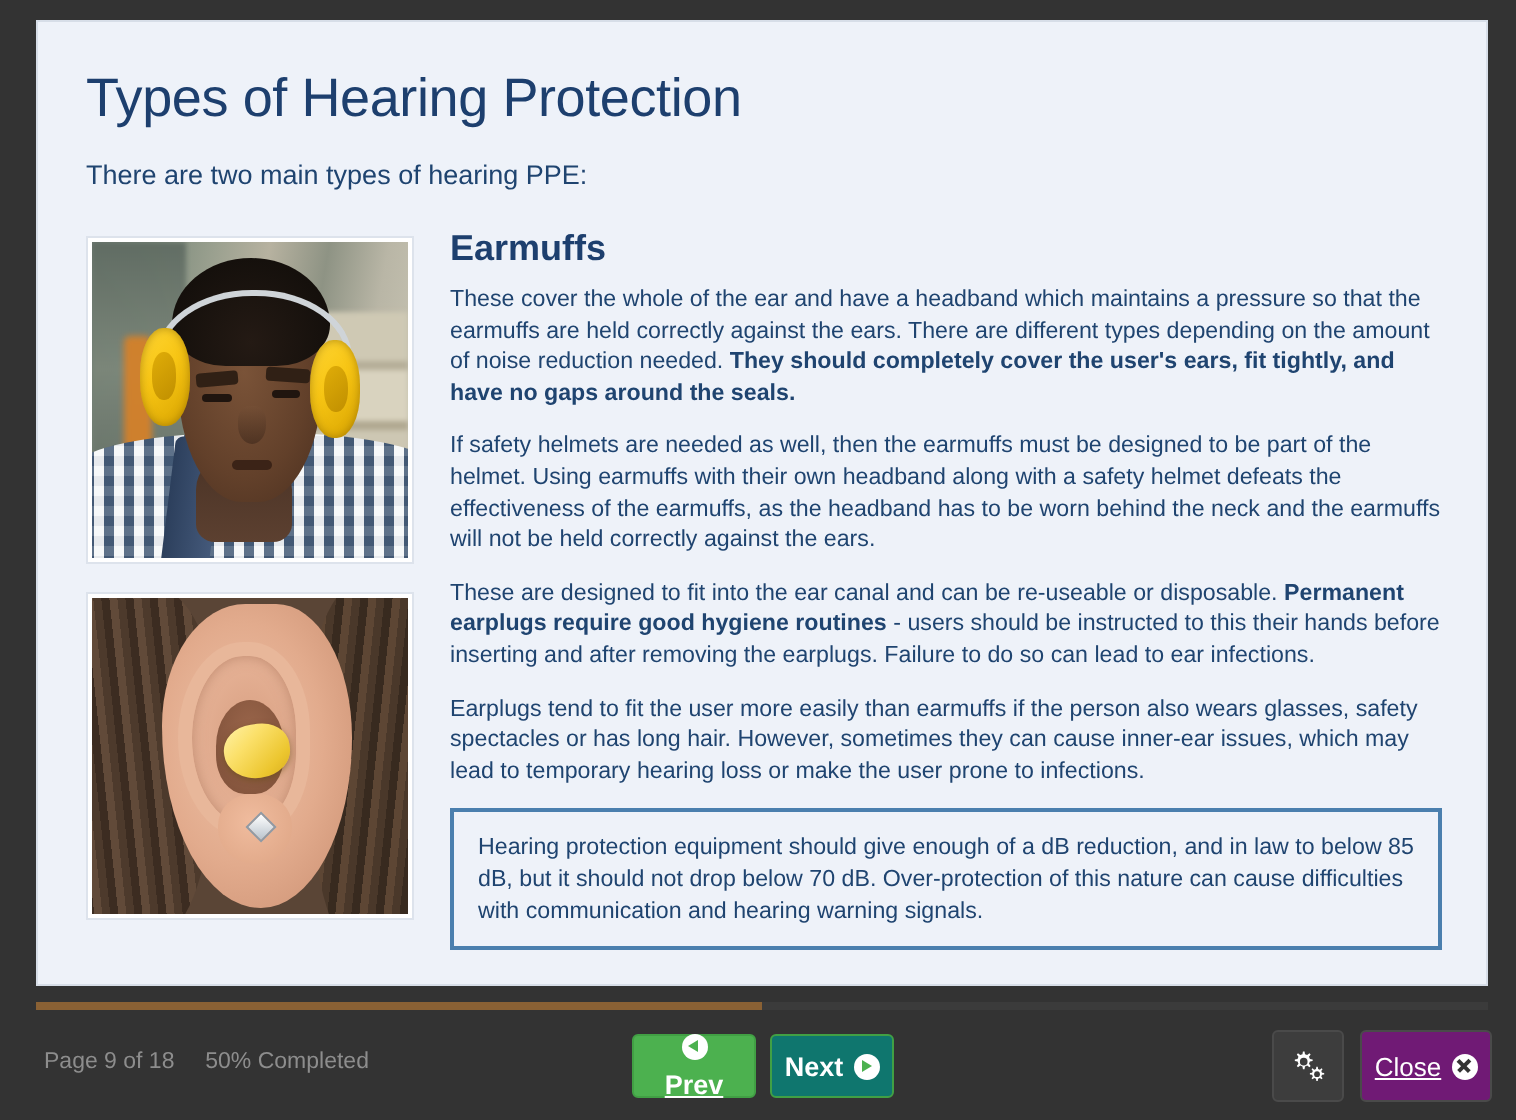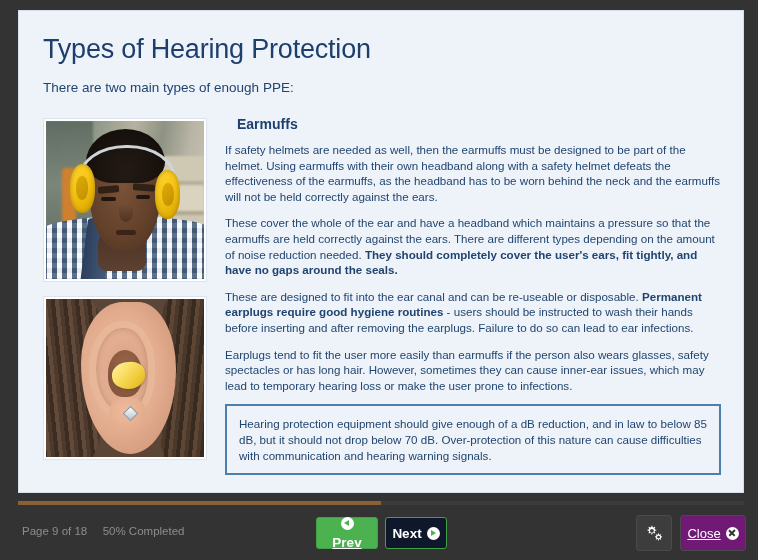--- a/index.html
+++ b/index.html
@@ -85,24 +85,24 @@
     position: relative;
   }
 
   #col-text {
     flex: 1 1 auto;
     min-width: 0;
     padding-top: 0;
   }
 
   .sec-head {
-    font-size: 14px;
+    font-size: 18px;
     font-weight: bold;
     color: #1d3f6e;
-    margin: 0 0 9px 12px;
+    margin: 0 0 9px 0;
     line-height: 18px;
   }
   .sec-head.second { margin-top: 14px; }
 
   .para {
     font-size: 11.6px;
     line-height: 15.6px;
     color: #1f4470;
     margin: 0 0 11px 0;
   }
@@ -376,21 +376,21 @@
 </style>
 </head>
 <body>
 
 <div id="player" style="background: rgb(51, 51, 51);">
 
   <div id="slide-panel" style="background: rgb(238, 242, 249);">
     <div id="slide-inner">
 
       <h1 class="slide-title" style="color: rgb(29, 63, 110);">Types of Hearing Protection</h1>
-      <p class="slide-subtitle" style="color: rgb(31, 68, 112);">There are two main types of enough PPE:</p>
+      <p class="slide-subtitle" style="color: rgb(31, 68, 112);">There are two main types of hearing PPE:</p>
 
       <div id="body-cols">
 
         <div id="col-images">
 
           <div class="photo-frame">
             <div class="photo">
               <div class="ph1-bg"></div>
               <div class="ph1-shelf"></div>
               <div class="ph1-orange"></div>
@@ -428,24 +428,24 @@
               <div class="ph2-plug"></div>
               <div class="ph2-stud"></div>
             </div>
           </div>
 
         </div>
 
         <div id="col-text">
 
           <h2 class="sec-head" style="color: rgb(29, 63, 110);">Earmuffs</h2>
+          <p class="para" style="color: rgb(31, 68, 112);"><span>These cover the whole of the ear and have a headband which maintains a pressure so that the earmuffs are held correctly against the ears. There are different types depending on the amount of noise reduction needed. </span><b>They should completely cover the user's ears, fit tightly, and have no gaps around the seals.</b></p>
           <p class="para" style="color: rgb(31, 68, 112);"><span>If safety helmets are needed as well, then the earmuffs must be designed to be part of the helmet. Using earmuffs with their own headband along with a safety helmet defeats the effectiveness of the earmuffs, as the headband has to be worn behind the neck and the earmuffs will not be held correctly against the ears.</span></p>
-          <p class="para" style="color: rgb(31, 68, 112);"><span>These cover the whole of the ear and have a headband which maintains a pressure so that the earmuffs are held correctly against the ears. There are different types depending on the amount of noise reduction needed. </span><b>They should completely cover the user's ears, fit tightly, and have no gaps around the seals.</b></p>
-
-          <p class="para" style="color: rgb(31, 68, 112);"><span>These are designed to fit into the ear canal and can be re-useable or disposable. </span><b>Permanent earplugs require good hygiene routines</b><span> - users should be instructed to wash their hands before inserting and after removing the earplugs. Failure to do so can lead to ear infections.</span></p>
+
+          <p class="para" style="color: rgb(31, 68, 112);"><span>These are designed to fit into the ear canal and can be re-useable or disposable. </span><b>Permanent earplugs require good hygiene routines</b><span> - users should be instructed to this their hands before inserting and after removing the earplugs. Failure to do so can lead to ear infections.</span></p>
           <p class="para" style="color: rgb(31, 68, 112);"><span>Earplugs tend to fit the user more easily than earmuffs if the person also wears glasses, safety spectacles or has long hair. However, sometimes they can cause inner-ear issues, which may lead to temporary hearing loss or make the user prone to infections.</span></p>
 
           <div class="callout" style="border-color: rgb(74, 127, 174);">
             <p class="para" style="color: rgb(31, 68, 112);"><span>Hearing protection equipment should give enough of a dB reduction, and in law to below 85 dB, but it should not drop below 70 dB. Over-protection of this nature can cause difficulties with communication and hearing warning signals.</span></p>
           </div>
 
         </div>
       </div>
     </div>
   </div>
@@ -460,21 +460,21 @@
       <span>Page 9 of 18</span>
       <span class="sep"></span>
       <span>50% Completed</span>
     </div>
 
     <div class="navbtn" id="prev-button" style="background: rgb(76, 177, 79);">
       <span class="circ-arrow left"></span>
       <span class="lbl">Prev</span>
     </div>
 
-    <div class="navbtn" id="next-button" style="background: #0f172a;">
+    <div class="navbtn" id="next-button" style="background: #0f766e;">
       <span class="lbl">Next</span>
       <span class="circ-arrow right"></span>
     </div>
 
     <div class="darkbtn" id="settings-button" style="background: rgb(61, 61, 61);">
       <svg class="gears" viewBox="0 0 24 22">
         <g fill="#ffffff">
           <path d="M9.2 3.0l.9.0.25 1.5 1.2.5 1.25-.95.65.65-.9 1.25.5 1.2 1.5.25v.9l-1.5.25-.5 1.2.9 1.25-.65.65-1.25-.9-1.2.5-.25 1.5h-.9l-.25-1.5-1.2-.5-1.25.9-.65-.65.9-1.25-.5-1.2-1.5-.25v-.9l1.5-.25.5-1.2-.9-1.25.65-.65 1.25.95 1.2-.5z"></path>
           <circle cx="9.65" cy="8.6" r="2.1" fill="#3d3d3d"></circle>
           <path d="M16.6 11.4l.75.0.2 1.2.95.4 1.0-.75.5.5-.7 1.0.4.95 1.2.2v.75l-1.2.2-.4.95.7 1.0-.5.5-1.0-.7-.95.4-.2 1.2h-.75l-.2-1.2-.95-.4-1.0.7-.5-.5.7-1.0-.4-.95-1.2-.2v-.75l1.2-.2.4-.95-.7-1.0.5-.5 1.0.75.95-.4z"></path>

